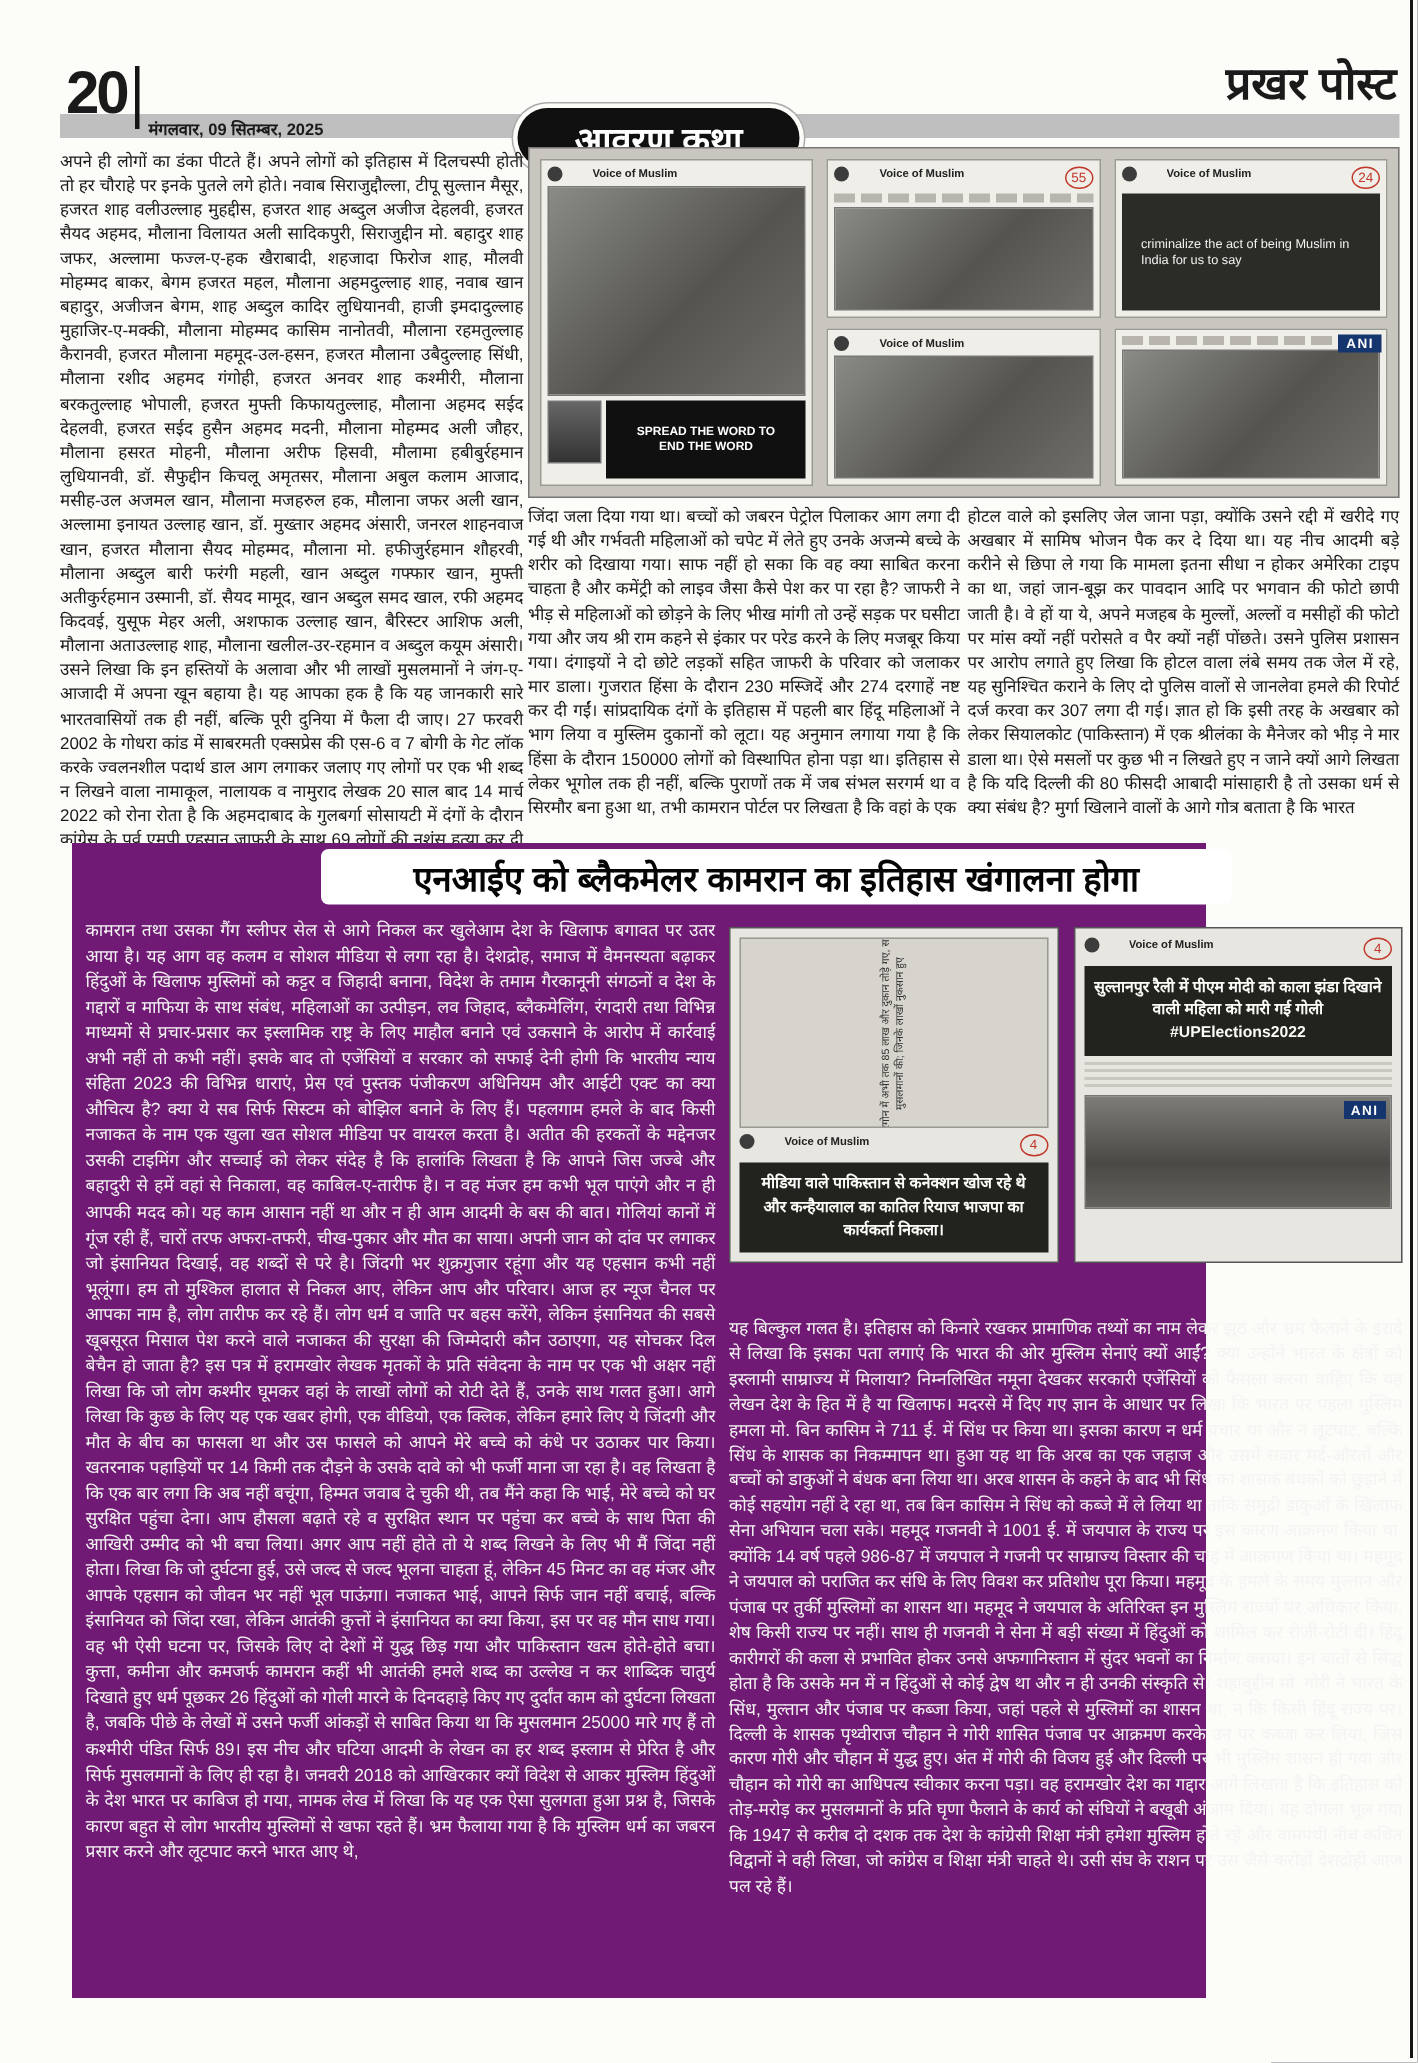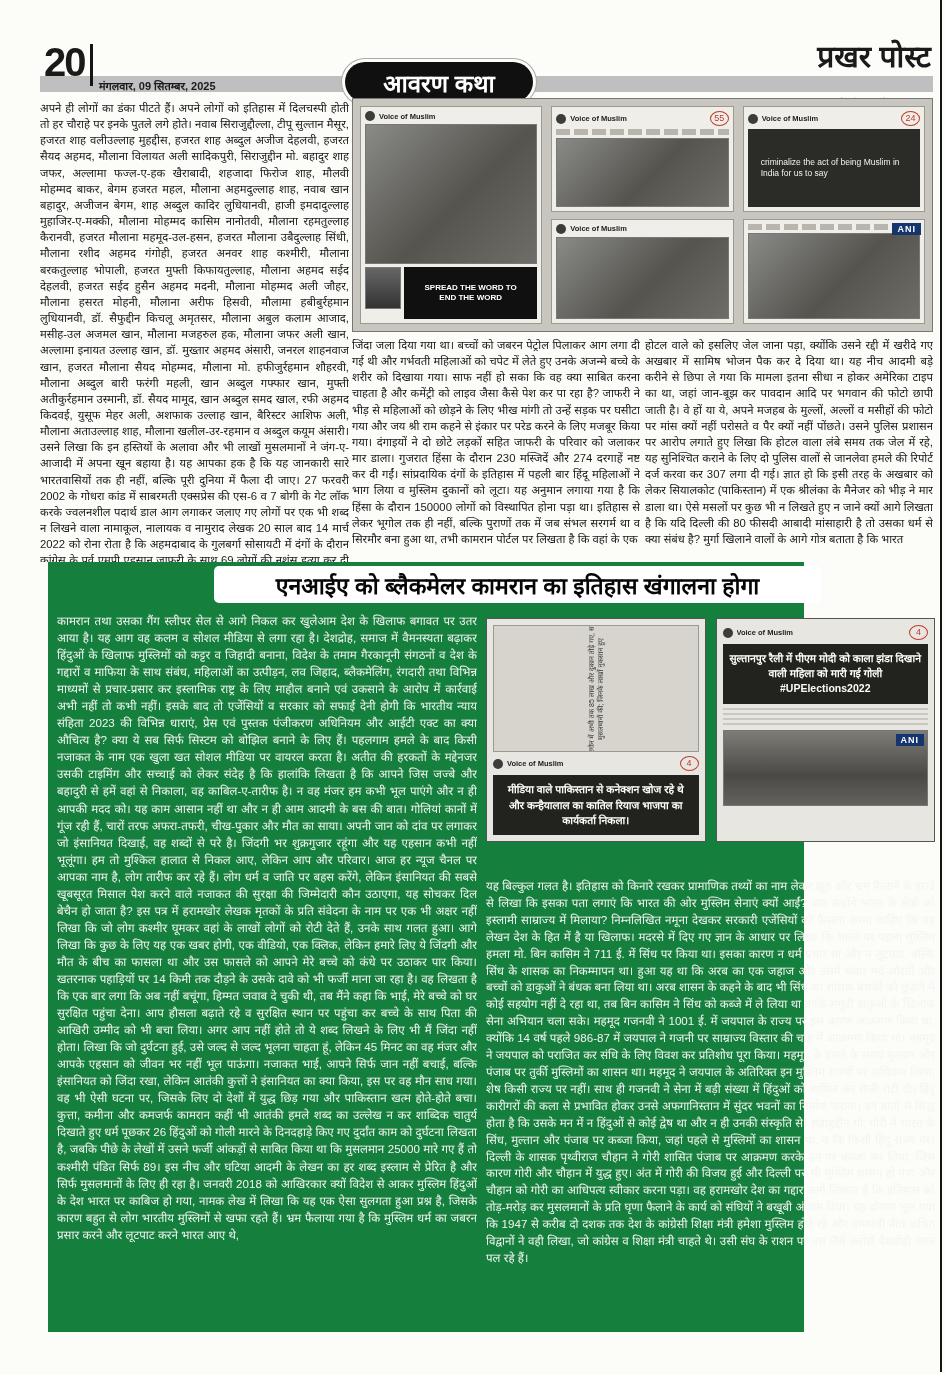--- a/index.html
+++ b/index.html
@@ -5,59 +5,59 @@
   html,body{margin:0;padding:0;background:#888;}
   .page{position:relative;width:945px;height:1375px;margin:0 auto;background:#fcfcf9;
         font-family:"Liberation Sans","DejaVu Sans",sans-serif;color:#1a1a1a;overflow:hidden;}
   .edge-right{position:absolute;right:3px;top:0;width:2px;height:1372px;background:#151515;}
 
   
   .band{position:absolute;left:40px;top:76px;width:893px;height:16px;background:#bfbfbf;}
   .pagenum{position:absolute;left:44px;top:42px;font-size:40px;font-weight:bold;letter-spacing:-2px;line-height:1;}
   .pagenum-bar{position:absolute;left:90px;top:44px;width:3px;height:42px;background:#151515;}
   .date{position:absolute;left:99px;top:78px;font-size:11px;font-weight:bold;}
-  .section-pill{position:absolute;left:345px;top:62px;width:188px;height:40px;background:#101010;
+  .section-pill{position:absolute;left:345px;top:72px;width:188px;height:40px;background:#101010;
         border-radius:20px;color:#fff;display:flex;align-items:center;justify-content:center;
         font-size:24px;font-weight:bold;box-shadow:0 0 0 3px #fcfcf9,0 0 0 4px #aaa;}
   .masthead{position:absolute;right:14px;top:40px;text-align:right;width:260px;}
   .masthead-title{font-size:30px;font-weight:bold;line-height:1.1;}
   .masthead-sub{position:absolute;right:0;top:56px;font-size:10px;font-weight:bold;}
 
   
   .coltext{font-size:11.3px;line-height:16.15px;text-align:justify;overflow:hidden;
            text-justify:inter-word;}
   .top-col1{position:absolute;left:40px;top:100px;width:309px;height:462px;}
   .top-col2{position:absolute;left:352px;top:337px;width:288px;height:224px;}
   .top-col3{position:absolute;left:645px;top:337px;width:288px;height:224px;}
 
   
   .photo-board{position:absolute;left:352px;top:98px;width:581px;height:234px;background:#c9c6c0;
         border:1px solid #777;box-sizing:border-box;padding:7px;display:flex;gap:9px;}
   .board-col{flex:1;display:flex;flex-direction:column;gap:7px;min-width:0;}
   .clip{background:#efeee9;border:1px solid #9a9a94;box-sizing:border-box;padding:4px;flex:1;
         display:flex;flex-direction:column;gap:3px;min-height:0;overflow:hidden;}
-  .clip-head{display:flex;align-items:center;gap:4px;}
+  .clip-head{display:flex;gap:20px;}
   .av{width:10px;height:10px;border-radius:50%;background:#3c3c3c;flex:0 0 auto;}
   .src{font-size:7.5px;font-weight:bold;color:#222;white-space:nowrap;overflow:hidden;}
   .mark{margin-left:auto;min-width:13px;height:13px;border:1.5px solid #c0392b;border-radius:50%;
         color:#c0392b;font-size:9px;line-height:13px;text-align:center;padding:0 2px;flex:0 0 auto;}
   .ph{background:linear-gradient(135deg,#8a8a86,#55544f 55%,#6e6d68);border:1px solid #777;flex:1;min-height:18px;}
   .ph-row{display:flex;gap:3px;flex:0 0 aupx;}
   .ph-portrait{width:34px;height:40px;flex:0 0 auto;background:linear-gradient(#666,#333);border:1px solid #777;}
   .black-banner{flex:1;background:#101010;color:#fff;font-size:8px;font-weight:bold;line-height:1.25;
         display:flex;align-items:center;justify-content:center;text-align:center;padding:16px;}
   .quote-dark{background:#2b2b28;color:#f1f1ee;font-size:8.5px;line-height:1.3;padding:13px;
         display:flex;align-items:center;text-align:left;flex:1;}
   .scribble{height:6px;background:repeating-linear-gradient(90deg,#b7b5ae 0 14px,#efeee9 14px 18px);}
   .ani-box{position:relative;}
   .ani{position:absolute;right:3px;top:3px;background:#15356e;color:#fff;font-size:9px;font-weight:bold;
         padding:1px 5px;letter-spacing:1px;}
 
   
-  .bottom-box{position:absolute;left:48px;top:562px;width:756px;height:770px;background:#15803d;}
+  .bottom-box{position:absolute;left:48px;top:562px;width:756px;height:770px;background:#701a75;}
   .headline-box{position:absolute;left:166px;top:4px;width:607px;height:37px;background:#fff;border-radius:5px;
         display:flex;align-items:center;justify-content:center;font-size:23px;font-weight:bold;color:#050505;
         white-space:nowrap;overflow:hidden;}
   .b-col1{position:absolute;left:9px;top:50px;width:420px;height:664px;color:#f4f4f2;
         font-size:11.6px;line-height:17.05px;}
   .b-col2{position:absolute;left:438px;top:288px;width:449px;height:476px;color:#f4f4f2;
         font-size:11.6px;line-height:16.9px;margin-top:28px;}
 
   .b-images{position:absolute;left:438px;top:56px;width:449px;height:224px;display:flex;gap:10px;}
   .sheet{flex:1;background:#e8e6e0;border:1px solid #555;box-sizing:border-box;padding:6px;

